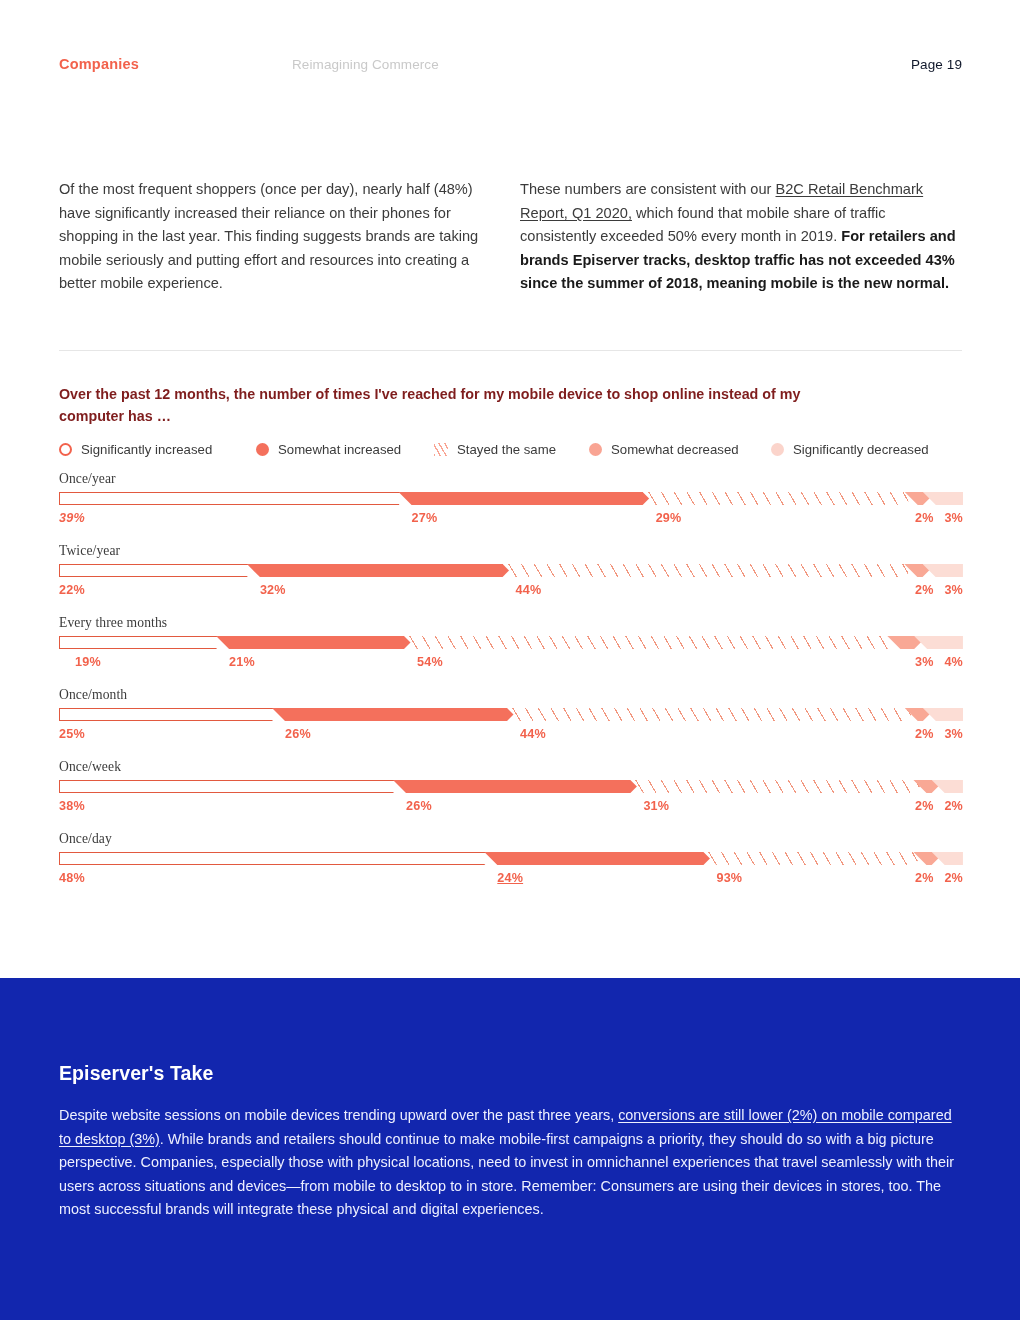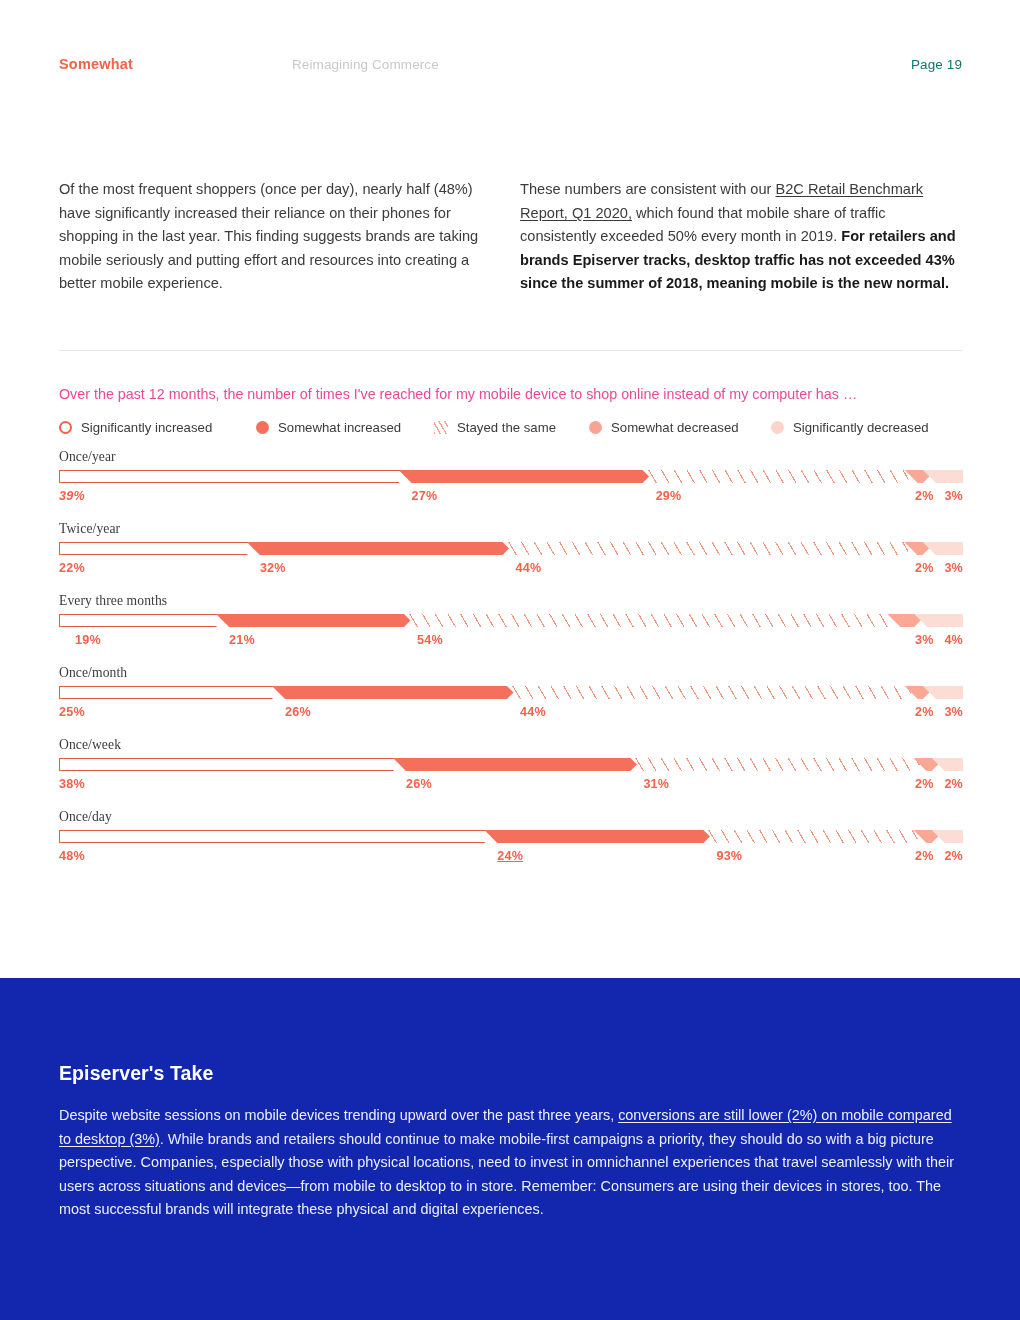--- a/index.html
+++ b/index.html
@@ -20,21 +20,21 @@
   .brand {
     position:absolute; left:0; top:0;
     font-size:14.5px; font-weight:bold; color:#F2624C; letter-spacing:.2px;
   }
   .header-center {
     position:absolute; left:233px; top:1px;
     font-size:13.5px; color:#c9c9c9; letter-spacing:.1px;
   }
   .header-right {
     position:absolute; right:0; top:1px;
-    font-size:13.5px; color:#0f766e; letter-spacing:.1px;
+    font-size:13.5px; color:#0f172a; letter-spacing:.1px;
   }
 
   
   .intro { position:absolute; left:59px; top:178px; width:904px; }
   .col { position:absolute; top:0; }
   .col-left { left:0; width:420px; }
   .col-right { left:461px; width:443px; }
   .col p {
     margin:0;
     font-size:14.6px; line-height:23.5px; color:#3b3b3b;
@@ -47,21 +47,21 @@
 
   
   .divider {
     position:absolute; left:59px; top:350px; width:903px; height:1px;
     background:#e6e6e6;
   }
 
   
   .chart { position:absolute; left:59px; top:383px; width:904px; }
   .chart-title {
-    font-size:14.3px; font-weight:normal; color:#ec4899;
+    font-size:14.3px; font-weight:bold; color:#7f1d1d;
     line-height:22px; width:800px; margin:0;
   }
   .legend {
     position:relative; margin-top:13px; height:18px;
   }
   .legend-item {
     position:absolute; top:0; display:flex; align-items:center; height:18px;
     font-size:13.2px; color:#3b3b3b; white-space:nowrap;
   }
   .legend-item .lg-label { margin-left:9px; }
@@ -157,21 +157,21 @@
   .blue-body a {
     color:#eef0ff; text-decoration:underline; text-underline-offset:2px;
   }
 </style>
 </head>
 <body>
 
 <div class="page">
 
   <div class="header">
-    <div class="brand">Somewhat</div>
+    <div class="brand">Companies</div>
     <div class="header-center">Reimagining Commerce</div>
     <div class="header-right">Page 19</div>
   </div>
 
   <div class="intro">
     <div class="col col-left">
       <p>Of the most frequent shoppers (once per day), nearly half (48%) have significantly increased their reliance on their phones for shopping in the last year. This finding suggests brands are taking mobile seriously and putting effort and resources into creating a better mobile experience.</p>
     </div>
     <div class="col col-right">
       <p><span>These numbers are consistent with our </span><a class="doc-link" href="#">B2C Retail Benchmark Report, Q1 2020,</a><span> which found that mobile share of traffic consistently exceeded 50% every month in 2019. </span><span class="strong-line">For retailers and brands Episerver tracks, desktop traffic has not exceeded 43% since the summer of 2018, meaning mobile is the new normal.</span></p>

